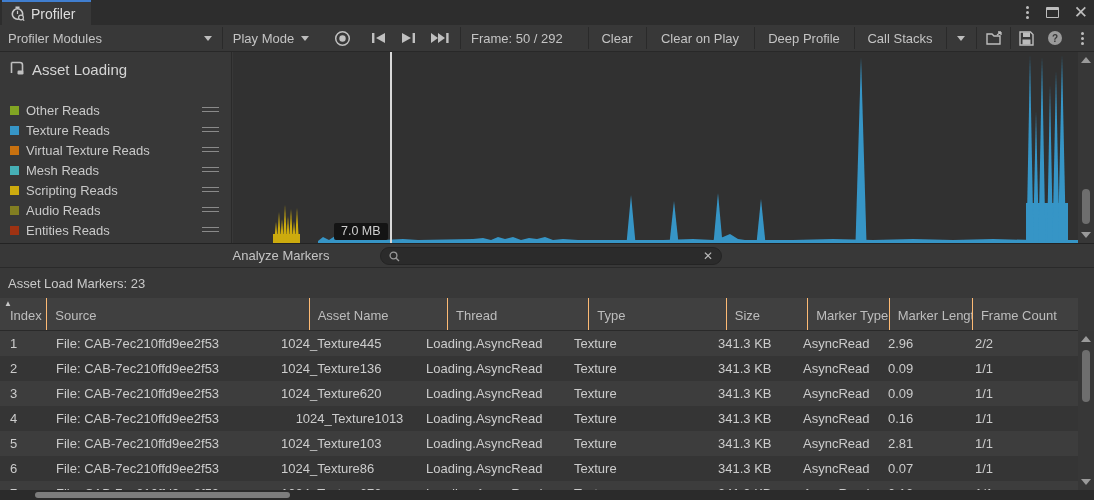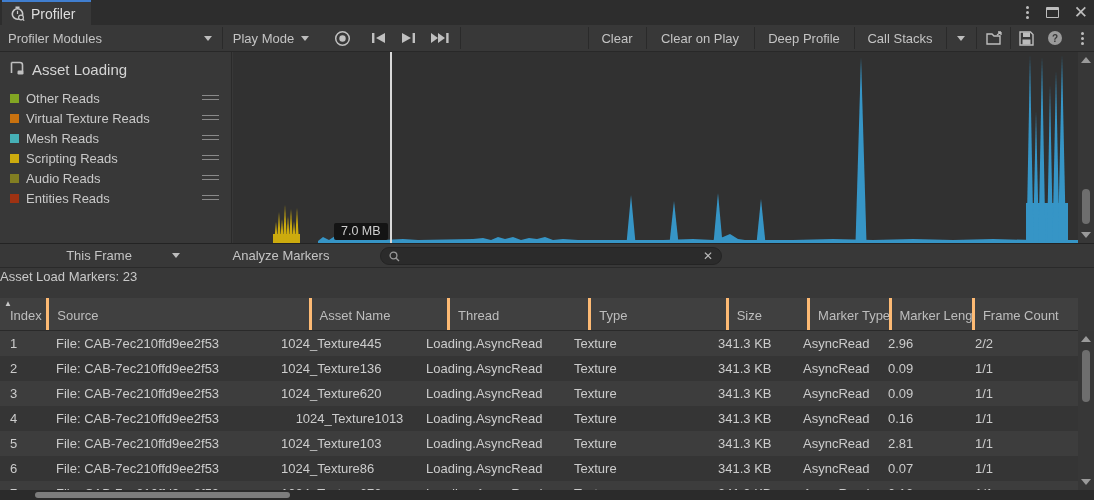--- a/index.html
+++ b/index.html
@@ -24,21 +24,21 @@
   
   #toolbar { position:absolute; top:25px; left:0; right:0; height:27px; background:#383838; border-bottom:1px solid #282828; }
   .tbi { position:absolute; top:0; height:26px; display:flex; align-items:center; color:#c4c4c4; }
   .tsep { position:absolute; top:2px; width:1px; height:22px; background:#2a2a2a; }
   .caret { width:0; height:0; border-left:4px solid transparent; border-right:4px solid transparent; border-top:5px solid #bdbdbd; display:inline-block; }
   .btnish { cursor:pointer; justify-content:center;text-align:center; }
   
   #main { position:absolute; top:52px; left:0; width:1094px; height:191px; }
   #sidebar { position:absolute; left:0; top:0; bottom:0; width:232px; background:#383838; border-right:1px solid #2a2a2a; }
   #module-header { display:flex; align-items:center; gap:7px; padding:6px 0 0 9px; height:28px; color:#d4d4d4; font-size:15px; }
-  #module-legend { margin-top:8px; }
+  #module-legend { margin-top:20px; }
   .legend-item { position:relative; height:20px; display:flex; align-items:center; padding-left:10px; cursor:pointer; }
   .legend-item .chip { width:9px; height:9px; display:inline-block; }
   .legend-item .legend-label { margin-left:7px; color:#c9c9c9; }
   .drag-handle { position:absolute; right:12px; top:7px; display:flex; flex-direction:column; gap:3px; cursor:grab; }
   .drag-handle i { display:block; width:17px; height:1px; background:#8a8a8a; }
   #chart { position:absolute; left:233px; top:0; bottom:0; width:845px; background:#313131; overflow:hidden; }
   #chart svg { position:absolute; left:0; bottom:0; width:845px; height:191px; display:block; }
   #playhead { position:absolute; top:0; bottom:0; width:2px; background:#d9d9d9; }
   #chart-tooltip {
     position:absolute; height:17px; line-height:17px; padding:0 7px; background:#141414;
@@ -53,25 +53,25 @@
   
   #subtoolbar { position:absolute; top:243px; left:0; right:0; height:25px; background:#383838; border-top:1px solid #232323; border-bottom:1px solid #2a2a2a; }
   .sbi { position:absolute; top:0; height:23px; display:flex; align-items:center; color:#c4c4c4; }
   #search-box {
     position:absolute; left:380px; top:3px; width:342px; height:18px; background:#2b2b2b;
     border:1px solid #242424; border-radius:9px; display:flex; align-items:center; padding:0 8px;
   }
   #search-box input { flex:1; background:transparent; border:none; outline:none; color:#d0d0d0; font-family:"Liberation Sans",sans-serif; font-size:12px; }
   .search-x { color:#b9b9b9; font-size:12px; cursor:pointer; line-height:1; }
   
-  #summary-row { position:absolute; top:269px; left:0; right:0; height:29px; background:#383838; display:flex; align-items:flex-start; color:#c9c9c9; }
+  #summary-row { position:absolute; top:269px; left:0; right:0; height:29px; background:#383838; display:flex; align-items:center; padding-left:8px; color:#c9c9c9; }
   
   #table-header { position:absolute; top:298px; left:0; width:1078px; height:33px; background:#404040; border-bottom:1px solid #2a2a2a; display:flex; }
   .th { position:relative; height:100%; display:flex; align-items:flex-end; padding:0 4px 7px 8px; color:#bdbdbd; overflow:hidden; white-space:nowrap; cursor:pointer; }
-  .th:not(:first-child) { border-left:3px solid #fdba74; }
+  .th:not(:first-child) { border-left:1px solid #fdba74; }
   .th:first-child { padding-left:10px; }
   .sort-arrow { position:absolute; top:1px; left:4px; font-size:8px; color:#c8c8c8; }
   #table-body { position:absolute; top:331px; left:0; width:1078px; height:159px; overflow:hidden; }
   .tr { display:flex; height:25px; }
   .tr.odd { background:#3d3d3d; }
   .tr.even { background:#353535; }
   .td { height:25px; line-height:25px; padding-left:8px; color:#cccccc; overflow:hidden; white-space:nowrap; }
   .td:first-child { padding-left:10px; }
   
   #hscroll { position:absolute; left:0; bottom:0; width:1094px; height:10px; background:#2b2b2b; }
@@ -135,20 +135,23 @@
       </svg>
     </div>
     <div class="tbi btnish" style="left:426px;width:28px;">
       <svg class="icon-svg" width="18" height="12" viewBox="0 0 18 12">
         <polygon points="0,1 0,11 7,6" fill="#c0c0c0"></polygon>
         <polygon points="7,1 7,11 14,6" fill="#c0c0c0"></polygon>
         <rect x="15.2" y="1" width="2.4" height="10" fill="#c0c0c0"></rect>
       </svg>
     </div>
     <div class="tsep" style="left:460px;"></div>
+    <div class="tbi" style="left:471px;">
+      <span>Frame: 50 / 292</span>
+    </div>
     <div class="tsep" style="left:588px;"></div>
     <div class="tbi btnish" style="left:588px;width:58px;">
       <span>Clear</span>
     </div>
     <div class="tsep" style="left:646px;"></div>
     <div class="tbi btnish" style="left:646px;width:108px;">
       <span>Clear on Play</span>
     </div>
     <div class="tsep" style="left:754px;"></div>
     <div class="tbi btnish" style="left:754px;width:100px;">
@@ -197,20 +200,28 @@
           <path d="M2.5 1.5 L11 1.5 Q13.5 1.5 13.5 4 L13.5 10.5" fill="none" stroke="#c0c0c0" stroke-width="1.6"></path>
           <path d="M2.5 1.5 L2.5 12" fill="none" stroke="#c0c0c0" stroke-width="1.6"></path>
           <rect x="8.5" y="9.5" width="6" height="4" rx="1.2" fill="#c0c0c0"></rect>
         </svg>
         <span>Asset Loading</span>
       </div>
       <div id="module-legend">
           <div class="legend-item">
             <span class="chip" style="background: rgb(130, 165, 35);"></span>
             <span class="legend-label">Other Reads</span>
+            <span class="drag-handle">
+              <i></i>
+              <i></i>
+            </span>
+          </div>
+          <div class="legend-item">
+            <span class="chip" style="background: rgb(54, 149, 198);"></span>
+            <span class="legend-label">Texture Reads</span>
             <span class="drag-handle">
               <i></i>
               <i></i>
             </span>
           </div>
           <div class="legend-item">
             <span class="chip" style="background: rgb(200, 113, 15);"></span>
             <span class="legend-label">Virtual Texture Reads</span>
             <span class="drag-handle">
               <i></i>
@@ -286,24 +297,20 @@
           <span class="tri-up"></span>
         </div>
       <div class="sb-thumb" style="top:137px;height:35px;"></div>
       <div class="sb-arrow" style="bottom:1px;">
           <span class="tri-down"></span>
         </div>
     </div>
   </div>
 
   <div id="subtoolbar">
-    <div class="sbi btnish" style="left:0;width:190px;padding-left:8px;">
-      <span>This Frame</span>
-      <span class="caret" style="position:absolute;left:172px;top:9px;"></span>
-    </div>
     <div class="tsep" style="top:245px;left:190px;position:absolute;"></div>
     <div class="sbi btnish" style="left:190px;width:182px;justify-content:center;">
       <span>Analyze Markers</span>
     </div>
     <div class="tsep" style="top:245px;left:372px;position:absolute;"></div>
     <div id="search-box">
       <svg class="icon-svg" style="margin-right:6px;" width="11" height="11" viewBox="0 0 11 11">
         <circle cx="4.5" cy="4.5" r="3.4" fill="none" stroke="#9a9a9a" stroke-width="1.3"></circle>
         <line x1="7.2" y1="7.2" x2="10" y2="10" stroke="#9a9a9a" stroke-width="1.3"></line>
       </svg>

